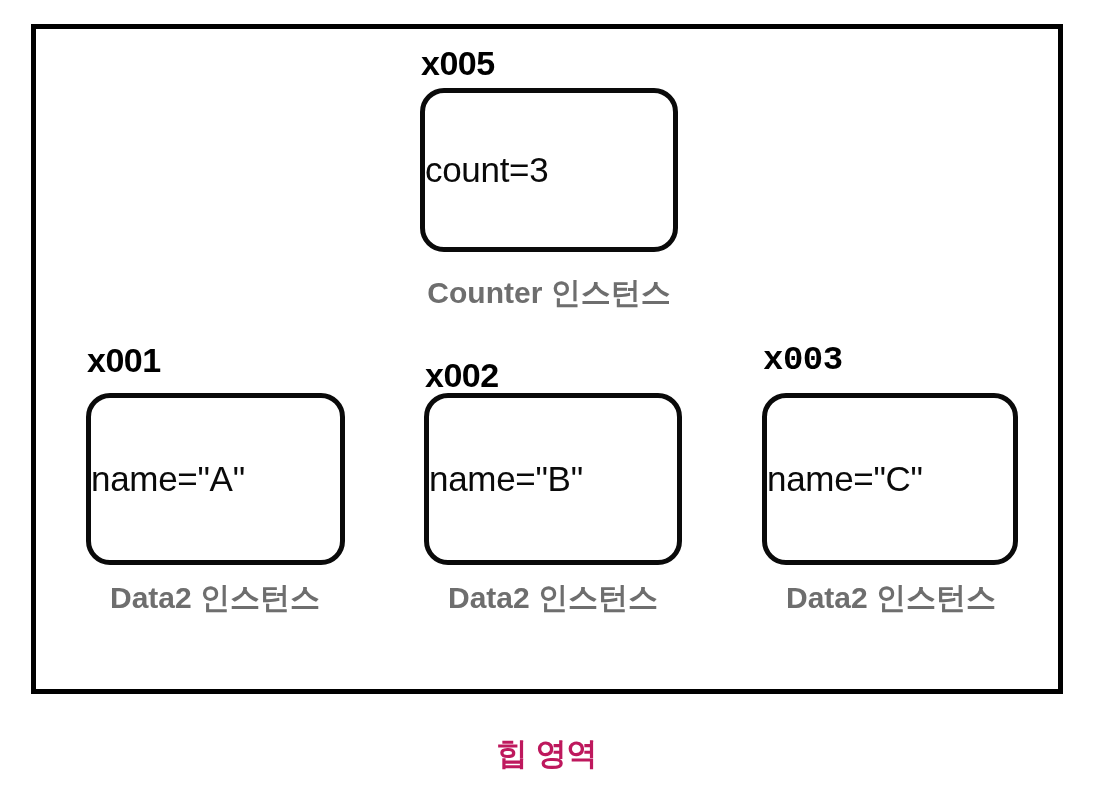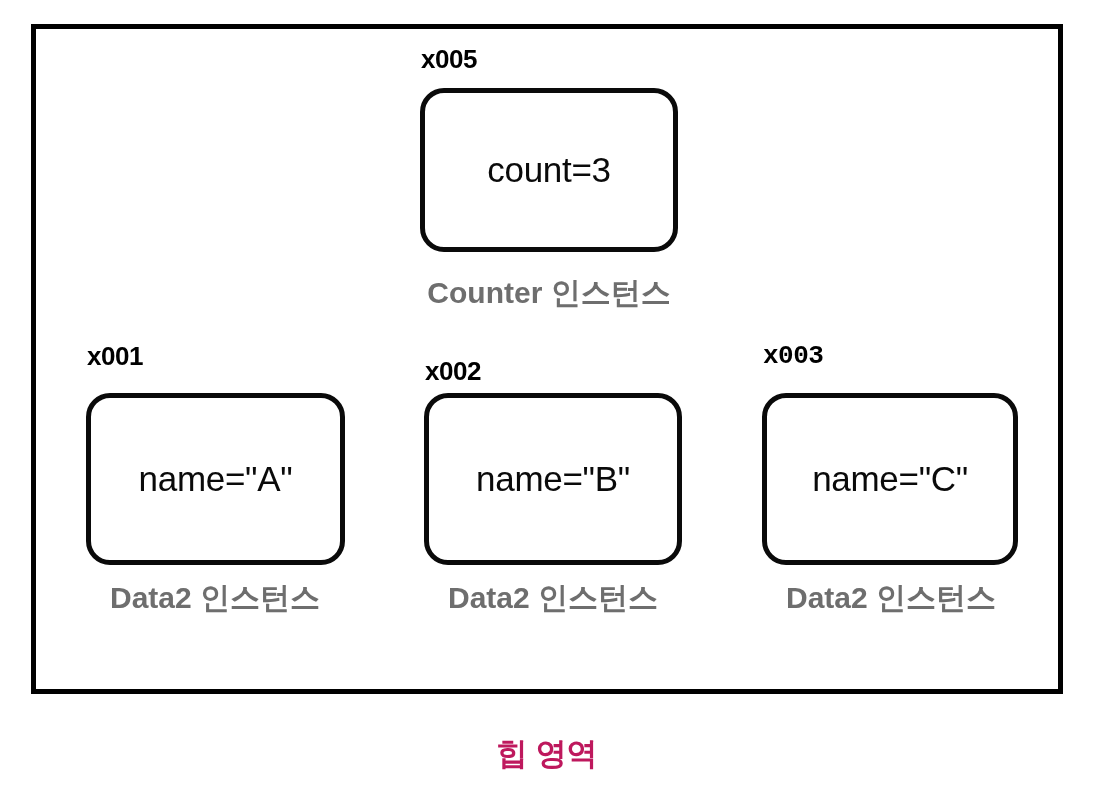--- a/index.html
+++ b/index.html
@@ -30,34 +30,33 @@
 
   
   .obj-cell {
     position: absolute;
     box-sizing: border-box;
     border: 5px solid #0a0a0a;
     border-radius: 24px;
     background: #ffffff;
     display: flex;
     align-items: center;
-    justify-content: center;
   }
   .obj-value {
     font-size: 35px;
     font-weight: 400;
     color: #0a0a0a;
     letter-spacing: -0.3px;
     white-space: nowrap;
   }
 
   
   .addr-label {
     position: absolute;
-    font-size: 26px;
+    font-size: 34px;
     font-weight: bold;
     color: #000000;
     letter-spacing: -0.5px;
     white-space: nowrap;
   }
 
   
   .type-caption {
     position: absolute;
     font-size: 30px;

